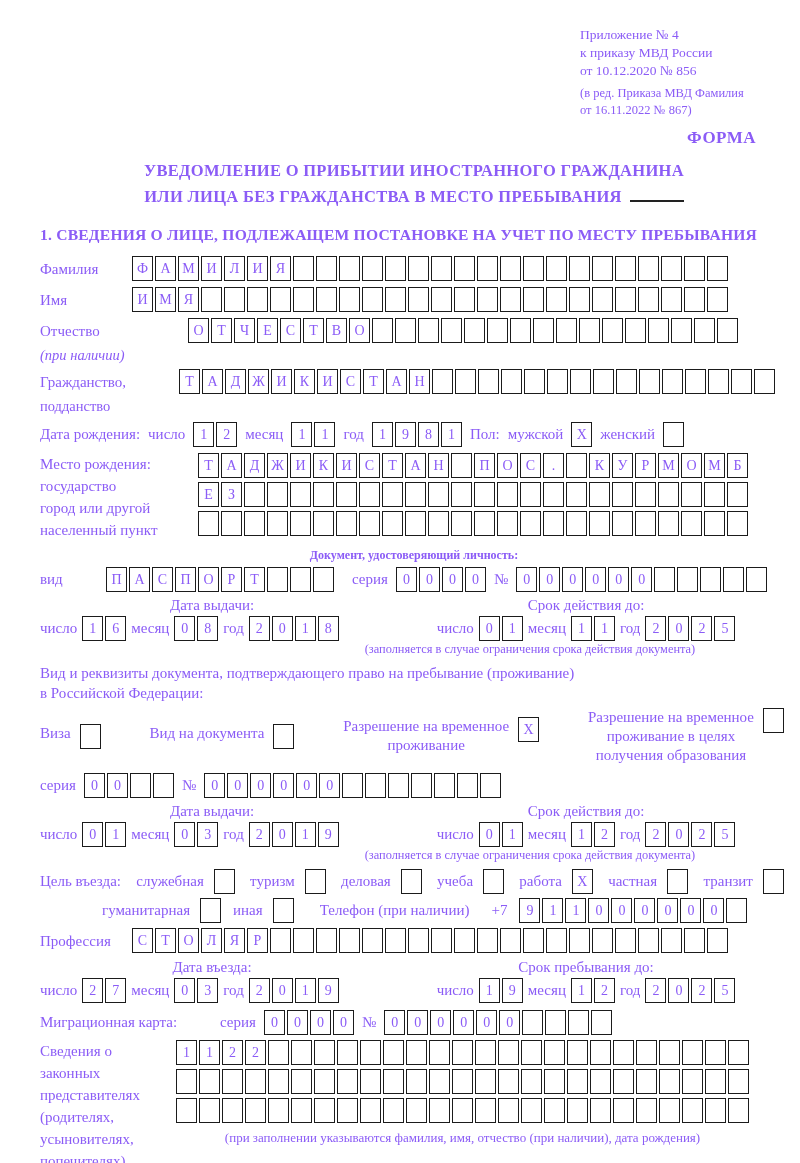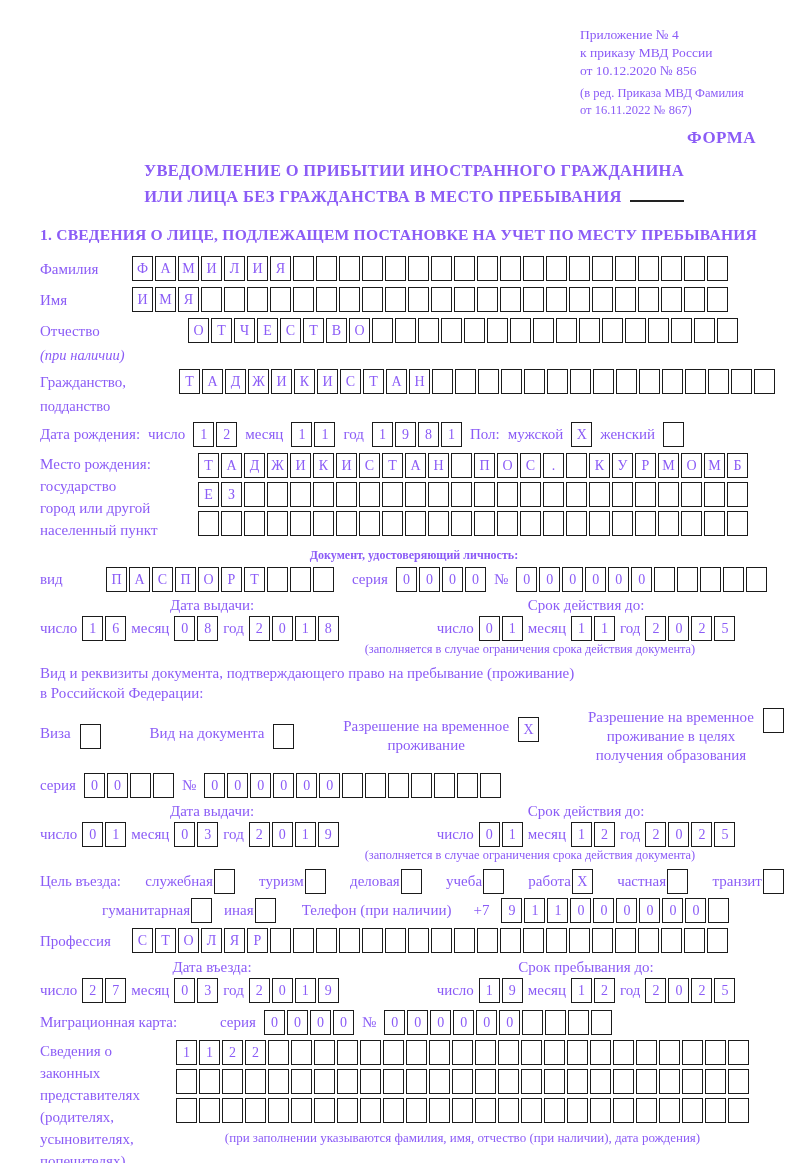--- a/index.html
+++ b/index.html
@@ -37,21 +37,21 @@
   .dgL{width:46%;}
   .dgR{width:54%;}
   .dg-head{text-align:center;font-size:15px;line-height:17px;}
   .dg-row{display:flex;align-items:center;gap:5px;margin-top:2px;}
   .note{font-size:12.4px;line-height:15px;margin-left:33%;width:65%;text-align:center;margin-top:1px;}
   .intro{margin-top:6px;line-height:20px;}
   .opts{display:flex;justify-content:space-between;align-items:center;margin-top:5px;padding-right:4px;}
   .opt{display:flex;gap:9px;align-items:flex-start;}
   .opt-lines{text-align:center;line-height:19px;}
   .purposes{display:flex;justify-content:space-between;align-items:center;margin-top:6px;padding-right:4px;}
-  .pp{display:flex;align-items:center;gap:1px;}
+  .pp{display:flex;align-items:center;gap:10px;}
   .line2{display:flex;align-items:center;gap:12px;margin-top:4px;margin-left:62px;}
   .reps{display:flex;margin-top:4px;gap:6px;}
   .rep-note{font-size:13px;text-align:center;margin-left:120px;margin-top:3px;}
   .nowrap{white-space:nowrap;}
 </style>
 </head>
 <body>
 
 <div class="page">
 

